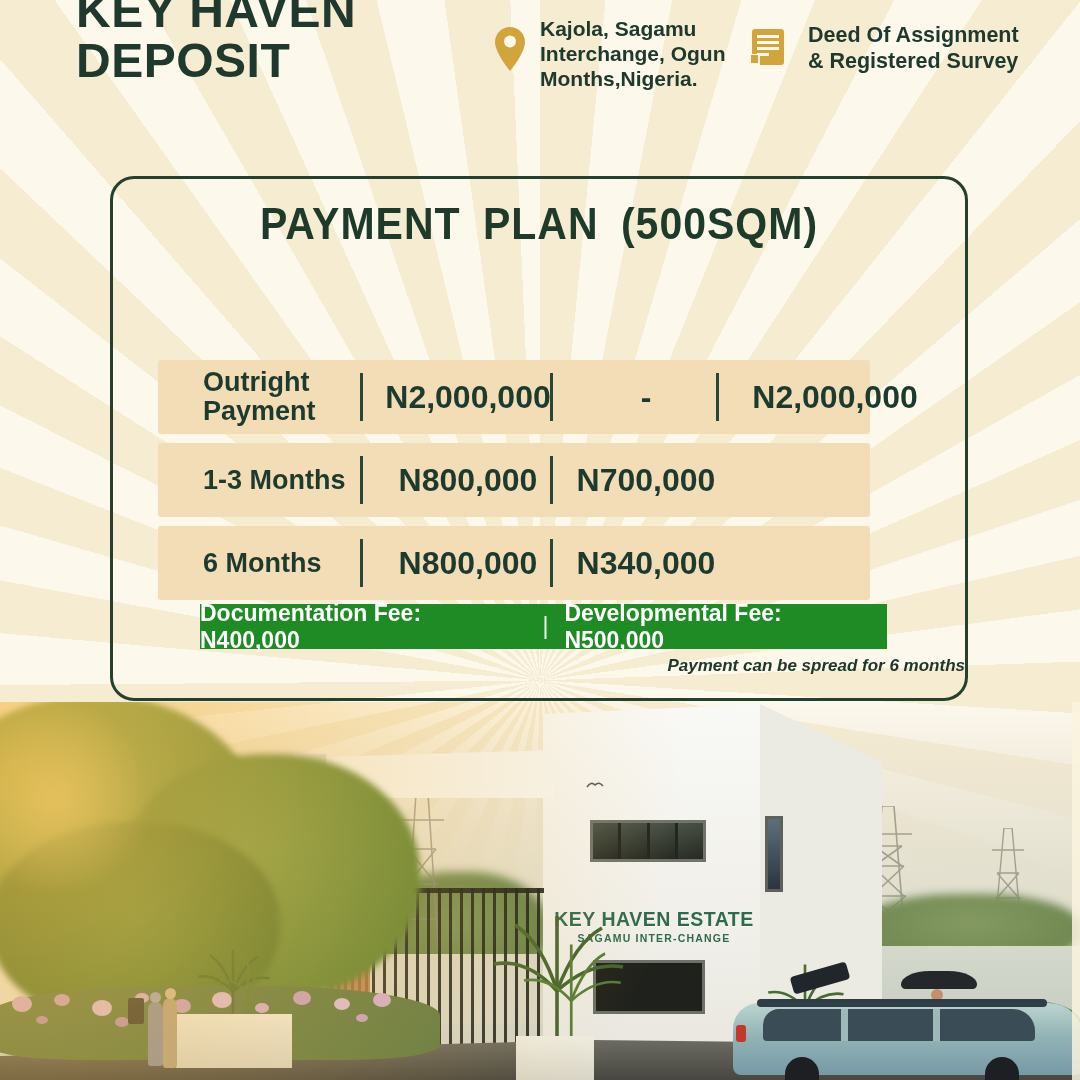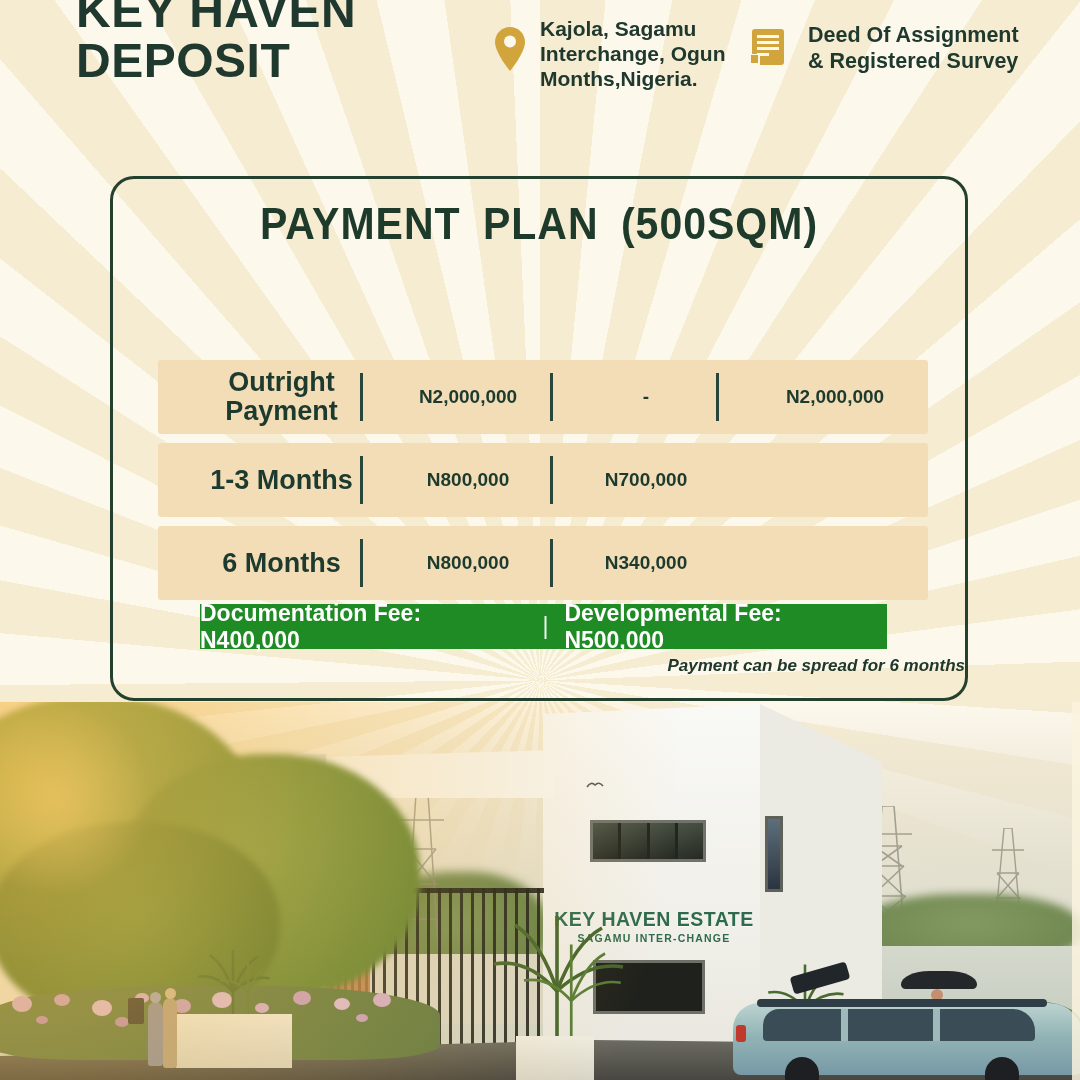--- a/index.html
+++ b/index.html
@@ -27,29 +27,29 @@
   .card-title { position:absolute; top:22px; left:0; width:100%; text-align:center;
                 color:#1d3a2a; font-weight:bold; font-size:41px; letter-spacing:1px;
                 word-spacing:10px; transform:scaleY(1.08); }
   .tbl-header { position:absolute; left:45px; top:86px; width:770px; height:85px;
                 background:linear-gradient(100deg,#122f14 0%, #23511c 55%, #3f8526 100%);
                 display:grid; grid-template-columns:202px 190px 166px 212px; align-items:center;
                 color:#fff; font-weight:bold; font-size:24px; line-height:27px; }
   .tbl-header .hcell { display:flex; justify-content:center; }
   .tbl-header .hcell .twoline { text-align:left; }
   .tbl-header .hcell .twoline span { display:block; }
-  .trow { position:absolute; left:45px; width:770px; height:74px; background:#f3ddb6;
+  .trow { position:absolute; left:45px; width:712px; height:74px; background:#f3ddb6;
           display:grid; grid-template-columns:202px 190px 166px 212px; align-items:stretch;
-          color:#1d3a2f; font-weight:bold; border-radius:3px;text-align:center; }
+          color:#1d3a2f; font-weight:bold; border-radius:3px; }
   .trow.r1 { top:181px; } .trow.r2 { top:264px; } .trow.r3 { top:347px; }
   .trow .lcell { display:flex; flex-direction:column; justify-content:center;
                  padding-left:45px; font-size:27px; line-height:29px; }
   .trow .lcell span { display:block; }
   .trow .vcell { position:relative; display:flex; align-items:center; justify-content:center;
-                 font-size:19px;padding-left:26px; }
+                 font-size:32px;padding-left:26px; }
   .trow .vcell::before { content:""; position:absolute; left:0; top:50%; transform:translateY(-50%);
                  width:3px; height:48px; background:#29463a; }
   .fees-banner { position:absolute; left:87px; top:425px; width:687px; height:45px;
                  background:#1f8b24; display:flex; align-items:center; justify-content:center;
                  color:#fff; font-weight:bold; font-size:23px; gap:16px; }
   .fees-banner .bar { font-weight:normal; opacity:.95; }
   .card-note { position:absolute; top:477px; left:0; width:100%; text-align:right;
                color:#20372c; font-weight:bold; font-style:italic; font-size:17px; }
   
   .photo { position:absolute; left:0; top:702px; width:1080px; height:378px; overflow:hidden; }

